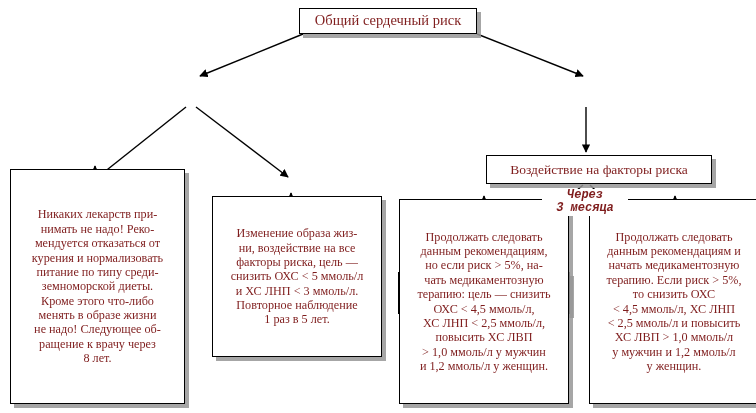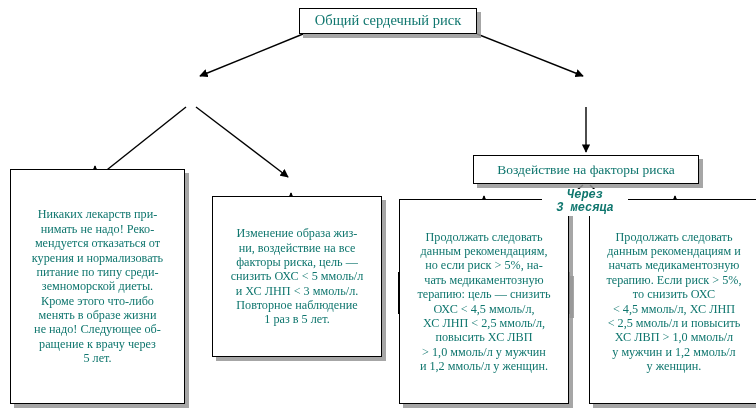--- a/index.html
+++ b/index.html
@@ -7,21 +7,21 @@
     margin: 0;
     padding: 0;
     background: #ffffff;
   }
   #canvas {
     position: relative;
     width: 756px;
     height: 413px;
     background: #ffffff;
     font-family: "Liberation Serif", "DejaVu Serif", serif;
-    color: #0f766e;
+    color: #7f1d1d;
     overflow: hidden;
   }
   svg#edges {
     position: absolute;
     left: 0;
     top: 0;
     width: 756px;
     height: 413px;
     pointer-events: none;
   }
@@ -46,21 +46,21 @@
   }
   
   #n-root { left: 299px; top: 8px; width: 178px; height: 26px; font-size: 14.5px; }
   
   #n-low  { left: 105px; top: 79px; width: 176px; height: 27px; font-size: 14.5px; }
   #n-high { left: 499px; top: 79px; width: 176px; height: 27px; font-size: 14.5px; }
   
   #n-chol-low  { left: 23px;  top: 180px; width: 143px; height: 27px; font-size: 13.5px; }
   #n-chol-high { left: 219px; top: 180px; width: 143px; height: 27px; font-size: 13.5px; }
   
-  #n-impact { left: 473px; top: 155px; width: 226px; height: 29px; font-size: 13.5px; }
+  #n-impact { left: 486px; top: 155px; width: 226px; height: 29px; font-size: 13.5px; }
   
   #n-good { left: 398px; top: 272px; width: 172px; height: 42px; font-size: 12.5px; }
   #n-bad  { left: 589px; top: 272px; width: 172px; height: 42px; font-size: 12.5px; }
   
   #o-1 { left: 10px;  top: 322px; width: 175px; height: 235px; font-size: 12.2px; }
   #o-2 { left: 212px; top: 322px; width: 170px; height: 161px; font-size: 12.2px; }
   #o-3 { left: 399px; top: 380px; width: 170px; height: 205px; font-size: 12.2px; }
   #o-4 { left: 589px; top: 380px; width: 170px; height: 205px; font-size: 12.2px; }
 
   .edge-label {
@@ -146,21 +146,21 @@
     <span class="txt">Никаких лекарств при-
 нимать не надо! Реко-
 мендуется отказаться от
 курения и нормализовать
 питание по типу среди-
 земноморской диеты.
 Кроме этого что-либо
 менять в образе жизни
 не надо! Следующее об-
 ращение к врачу через
-5 лет.</span>
+8 лет.</span>
   </div>
 
   <div class="node" id="o-2" style="top: 196px;">
     <span class="txt">Изменение образа жиз-
 ни, воздействие на все
 факторы риска, цель —
 снизить ОХС &lt; 5 ммоль/л
 и ХС ЛНП &lt; 3 ммоль/л.
 Повторное наблюдение
 1 раз в 5 лет.</span>

